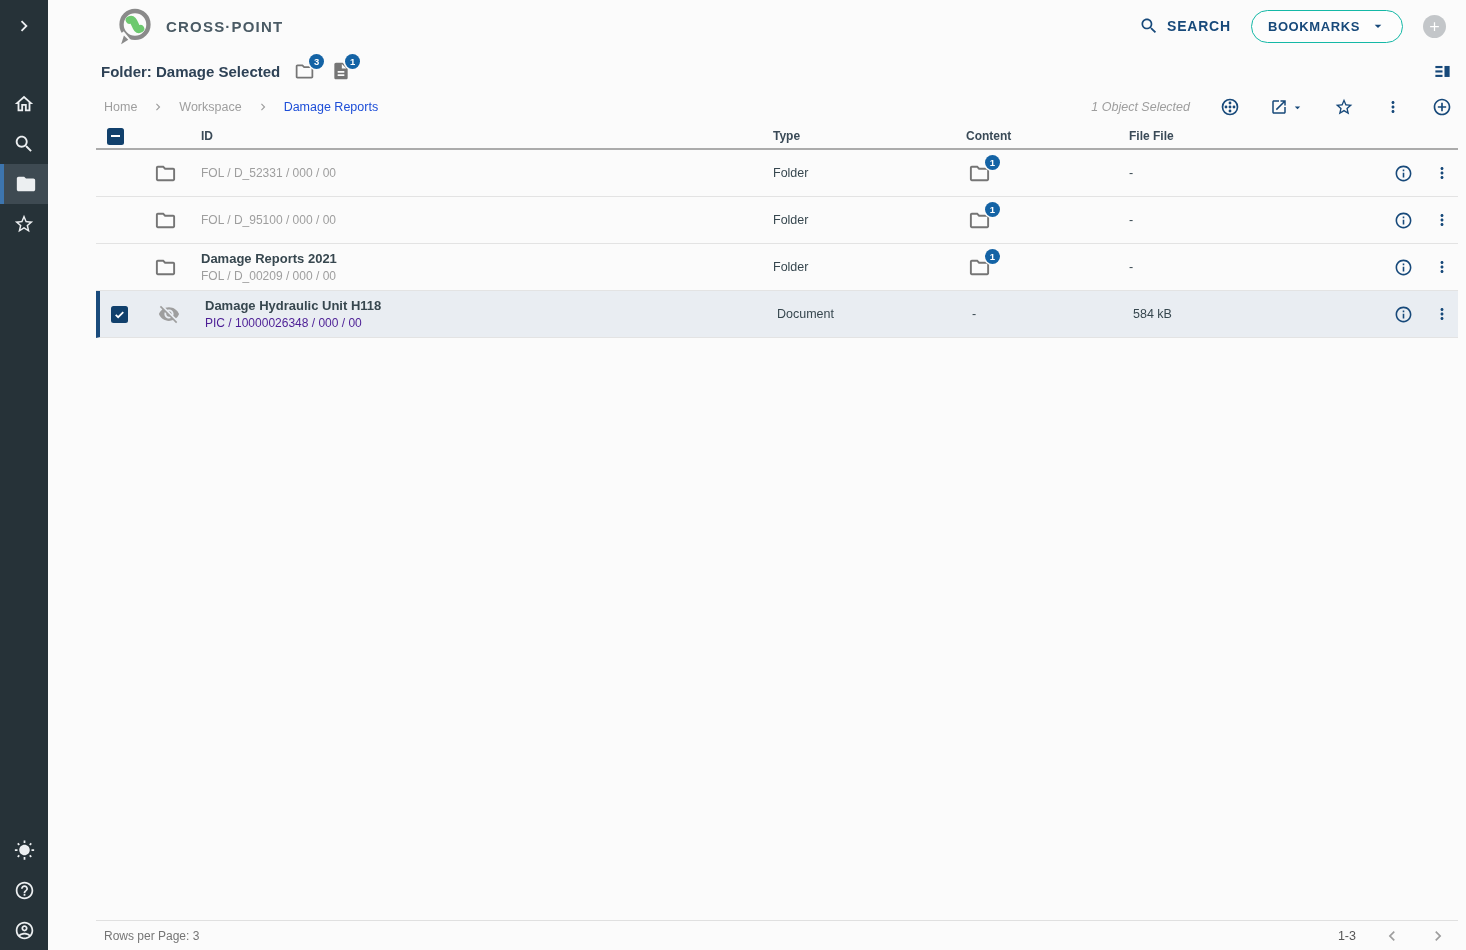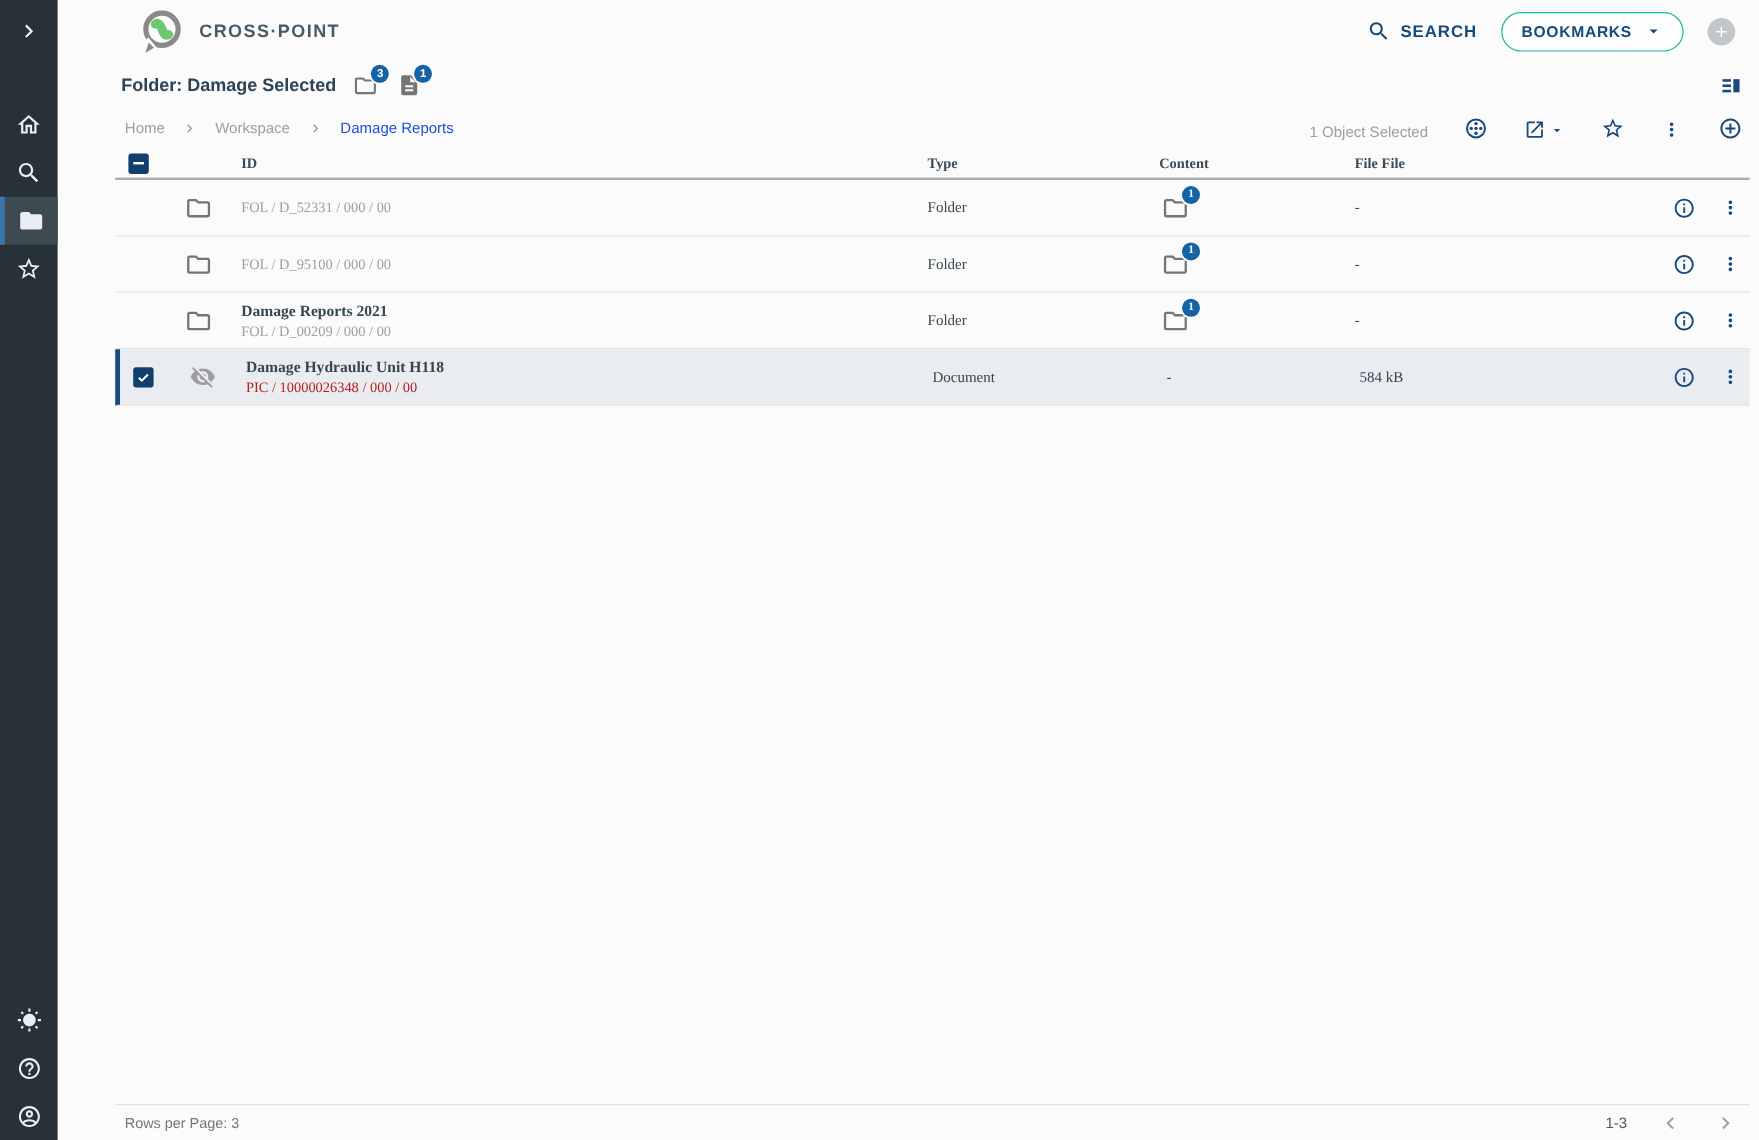--- a/index.html
+++ b/index.html
@@ -60,38 +60,38 @@
     justify-content:center; box-shadow:0 0 0 1.5px #FBFBFB;
   }
   .title-right { margin-left:auto; display:flex; align-items:center; }
   .icon-btn { background:none; border:none; padding:0; cursor:pointer; display:flex; align-items:center; color:#17497A; }
   
   .crumb-row { height:34px; display:flex; align-items:center; padding:0 14px 0 20px; }
   .crumbs { display:flex; align-items:center; gap:14px; }
   .crumb { font-size:12.5px; color:#9E9E9E; background:none; border:none; font-family:inherit; cursor:pointer; }
   .crumb.current { color:#1d4ed8; font-weight:400; cursor:default; }
   .crumb-sep { color:#9E9E9E; display:flex; }
-  .crumb-right { margin-left:auto; display:flex; align-items:flex-end; gap:30px; }
+  .crumb-right { margin-left:auto; display:flex; align-items:center; gap:30px;font-style:italic; }
   .sel-status { font-size:12.5px; color:#9E9E9E; margin-right:0; }
   .export-group { display:flex; align-items:center; gap:3px; }
   
-  .table { margin:0 8px 0 12px;font-family:Liberation Serif, serif; }
+  .table { margin:0 8px 0 12px; }
   .trow {
     display:grid; grid-template-columns:46px 59px 572px 193px 163px 247px 1fr;
     align-items:center;
   }
   .thead { height:26px; border-bottom:2px solid #ABABAB; }
   .th { font-size:12px; font-weight:700; color:#3A4A57; }
   .tbody-row { height:47px; border-bottom:1px solid #E3E3E3; background:transparent; }
   .tbody-row.selected { background:#E9EDF2; border-left:4px solid #1A4B7C; }
   .cell-check { padding-left:11px; }
   .cell-icon { padding-left:12px; display:flex; align-items:center; }
   .id-title { font-size:13px; font-weight:700; color:#37474F; line-height:1.35; }
   .id-sub { font-size:12px; color:#9E9E9E; line-height:1.35; }
-  .selected .id-sub { color:#b91c1c; }
+  .selected .id-sub { color:#4c1d95; }
   .cell-text { font-size:12.5px; color:#37474F; }
   .cell-content { padding-left:2px; display:flex; align-items:center; }
   .cell-actions { display:flex; align-items:center; justify-content:flex-end; gap:20px; padding-right:7px; }
   .checkbox {
     width:17px; height:17px; border-radius:2.5px; background:#11406C;
     display:flex; align-items:center; justify-content:center; cursor:pointer; border:none;
   }
   .checkbox.indeterminate::after { content:""; width:9px; height:2.5px; background:#fff; display:block; }
   .filler { flex:1; }
   

